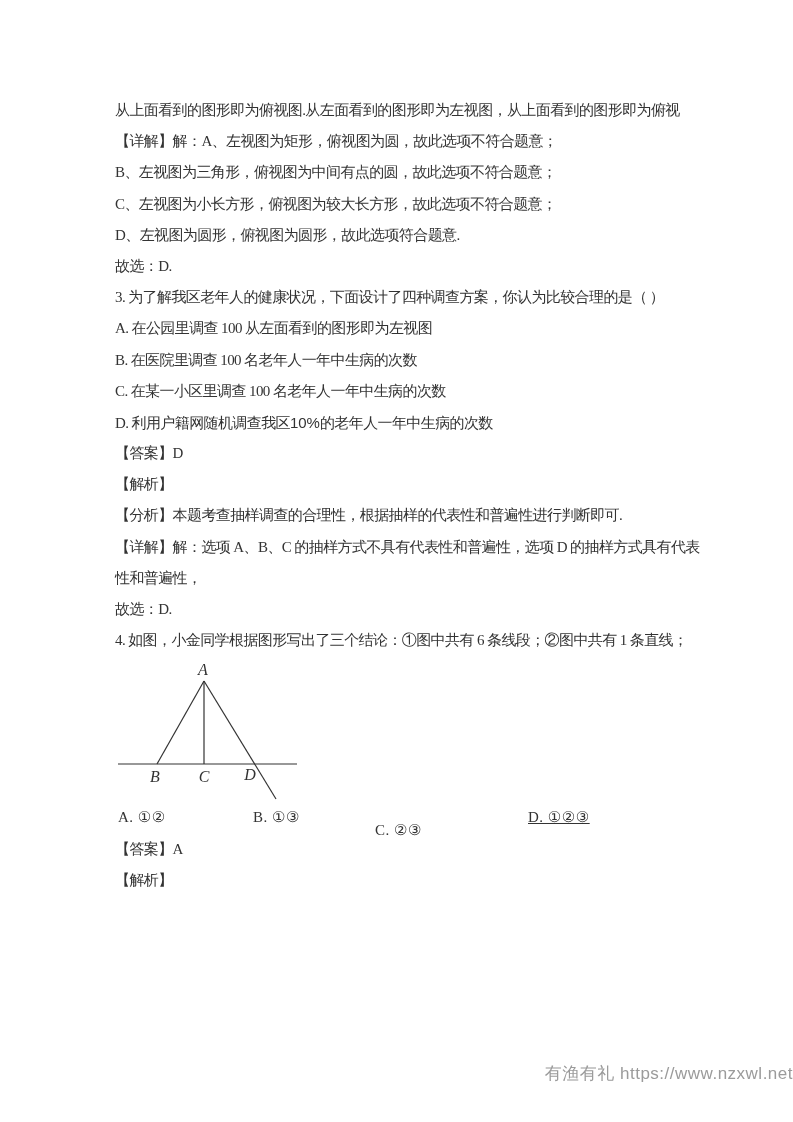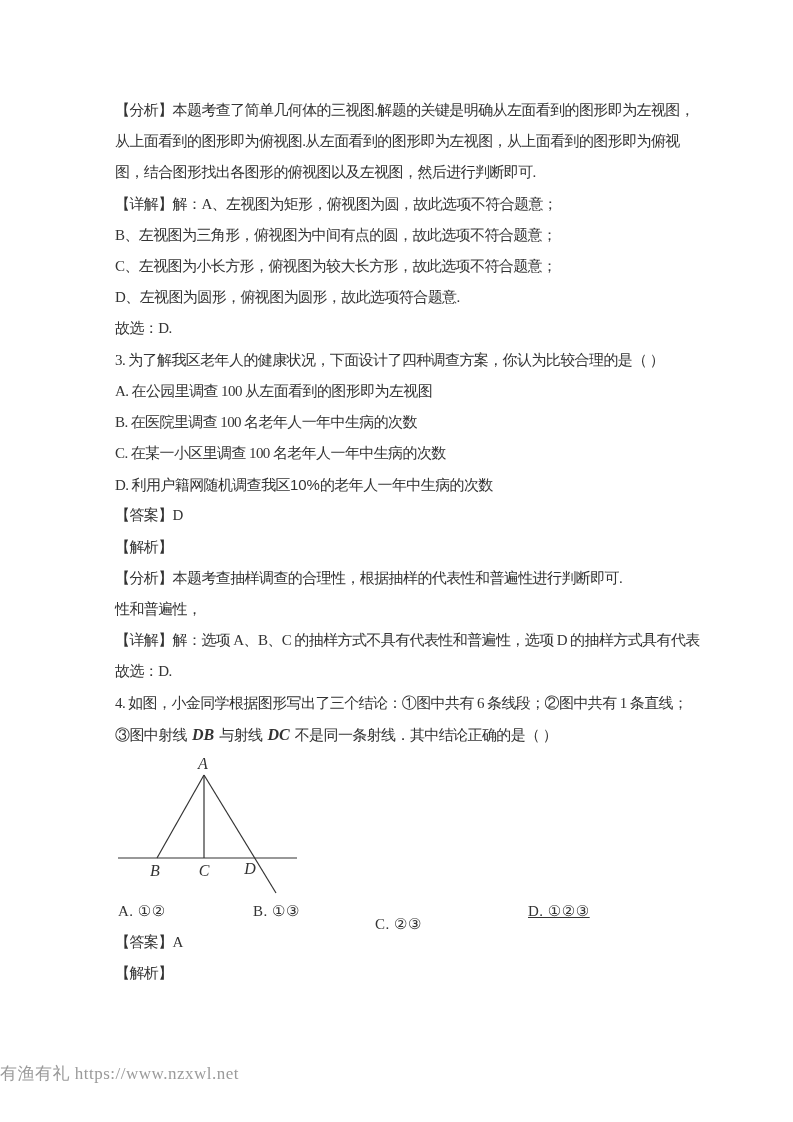--- a/index.html
+++ b/index.html
@@ -62,60 +62,55 @@
     white-space:nowrap;
   }
   .opt-a { left:3px;text-align:right; }
   .opt-b { left:138px; }
   .opt-c { left:260px;margin-top:13px; }
   .opt-d { left:413px;text-decoration:underline; }
   .footer {
     position:absolute;
     left:0; right:0;
     top:1062px;
-    text-align:left;
-    font-family:Liberation Serif, serif;
+    text-align:right;
+    font-family:Liberation Sans, sans-serif;
     font-size:17px;
     letter-spacing:0.5px;
     color:#9b9b9b;
   }
 </style>
 </head>
 <body>
 
 <div class="page">
   <div class="content">
 
-    <div class="ln">【分析】本题考查了简单几何体的三视图.解题的关键是明确从左面看到的图形即为左视图，</div>
     <div class="ln">从上面看到的图形即为俯视图.从左面看到的图形即为左视图，从上面看到的图形即为俯视</div>
-    <div class="ln">图，结合图形找出各图形的俯视图以及左视图，然后进行判断即可.</div>
     <div class="ln">【详解】解：A、左视图为矩形，俯视图为圆，故此选项不符合题意；</div>
     <div class="ln">B、左视图为三角形，俯视图为中间有点的圆，故此选项不符合题意；</div>
     <div class="ln">C、左视图为小长方形，俯视图为较大长方形，故此选项不符合题意；</div>
     <div class="ln">D、左视图为圆形，俯视图为圆形，故此选项符合题意.</div>
     <div class="ln">故选：D.</div>
 
     <div class="ln">3.  为了解我区老年人的健康状况，下面设计了四种调查方案，你认为比较合理的是（      ）</div>
     <div class="ln">A.  在公园里调查 100 从左面看到的图形即为左视图</div>
     <div class="ln">B.  在医院里调查 100 名老年人一年中生病的次数</div>
     <div class="ln">C.  在某一小区里调查 100 名老年人一年中生病的次数</div>
     <div class="ln">
       <span>D.  利用户籍网随机调查我区</span><span class="pct">10%</span><span>的老年人一年中生病的次数</span>
     </div>
     <div class="ln">【答案】D</div>
     <div class="ln">【解析】</div>
     <div class="ln">【分析】本题考查抽样调查的合理性，根据抽样的代表性和普遍性进行判断即可.</div>
+    <div class="ln">【详解】解：选项 A、B、C 的抽样方式不具有代表性和普遍性，选项 D 的抽样方式具有代表</div>
     <div class="ln">性和普遍性，</div>
-    <div class="ln">【详解】解：选项 A、B、C 的抽样方式不具有代表性和普遍性，选项 D 的抽样方式具有代表</div>
     <div class="ln">故选：D.</div>
 
     <div class="ln">4.  如图，小金同学根据图形写出了三个结论：①图中共有 6 条线段；②图中共有 1 条直线；</div>
-    <div class="ln">
-      <span>③图中射线</span><span class="ray-label">DB</span><span>与射线</span><span class="ray-label">DC</span><span>不是同一条射线．其中结论正确的是（      ）</span>
-    </div>
 
     <div class="figure-block">
       <svg width="210" height="146" viewBox="0 0 210 146">
         <line x1="3" y1="108" x2="182" y2="108" stroke="#333333" stroke-width="1.2"></line>
         <line x1="89" y1="25" x2="42" y2="108" stroke="#333333" stroke-width="1.2"></line>
         <line x1="89" y1="25" x2="89" y2="108" stroke="#333333" stroke-width="1.2"></line>
         <line x1="89" y1="25" x2="161" y2="143" stroke="#333333" stroke-width="1.2"></line>
         <text x="88" y="19" text-anchor="middle" class="fig-label">A</text>
         <text x="40" y="126" text-anchor="middle" class="fig-label">B</text>
         <text x="89" y="126" text-anchor="middle" class="fig-label">C</text>

